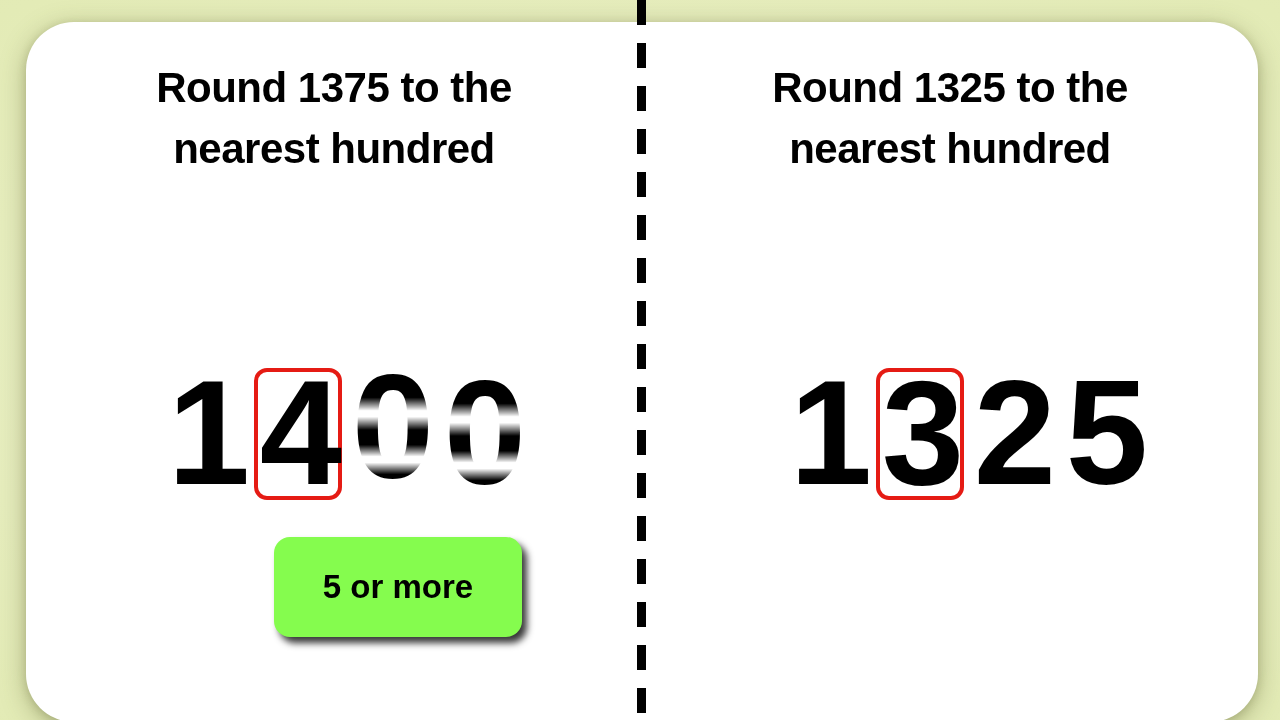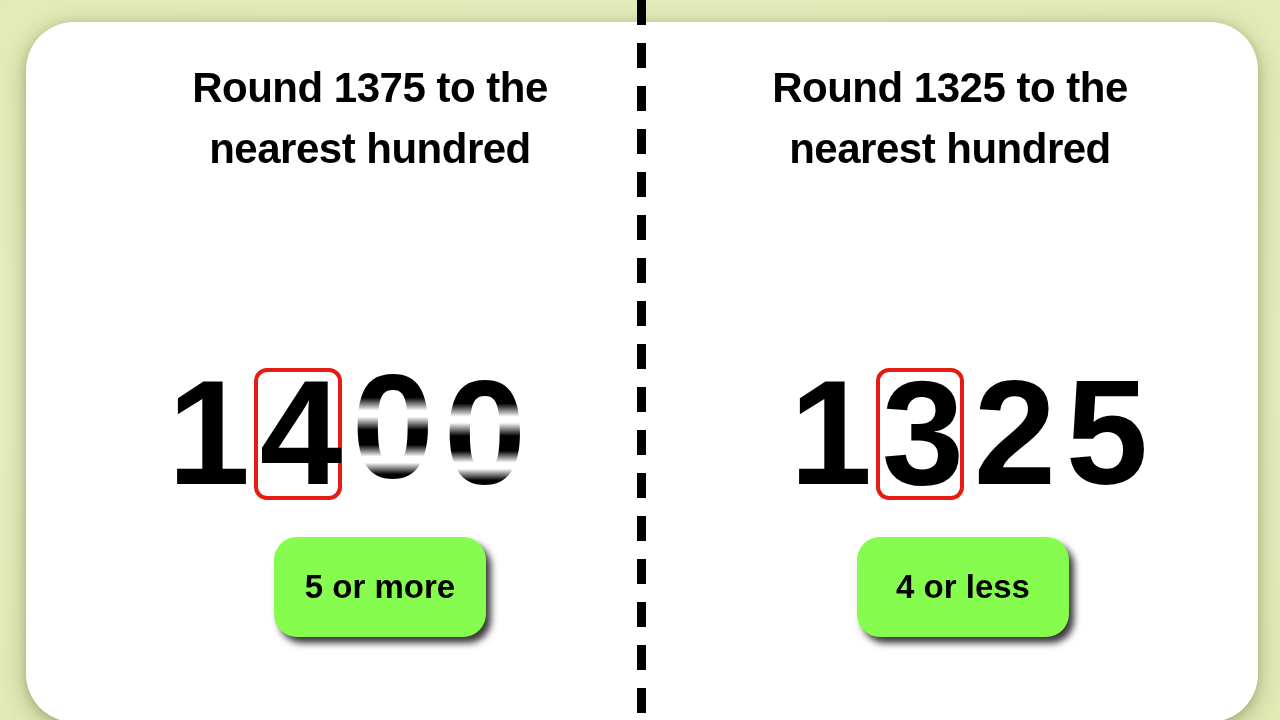--- a/index.html
+++ b/index.html
@@ -55,21 +55,21 @@
   
   .panel {
     position: absolute;
     top: 22px;
     width: 616px;
     height: 698px;
     display: flex;
     flex-direction: column;
     align-items: center;
   }
-  #panel-left  { left: 26px; padding-left: 36px; }
+  #panel-left  { left: 26px; }
   #panel-right { left: 642px; align-items: center; }
 
   .panel-title {
     margin-top: 36px;
     width: 420px;
     text-align: center;
     font-size: 42px;
     font-weight: bold;
     line-height: 1.45;
     color: #000;
@@ -142,24 +142,24 @@
         rgba(0,0,0,0) 74%,
         rgba(0,0,0,1) 82%,
         rgba(0,0,0,1) 100%);
   }
   .digit.flipping.shift span.glyph { transform: translateY(-10px); }
 
   
   .pill {
     position: absolute;
     top: 515px;
-    width: 212px;
+    width: 248px;
     height: 100px;
     background: #85fc4e;
-    border-radius: 23px;
+    border-radius: 16px;
     display: flex;
     align-items: center;
     justify-content: center;
     box-shadow: 5px 6px 7px rgba(0,0,0,.78);
     font-size: 33px;
     font-weight: bold;
     color: #000;
   }
   #pill-left  { left: 248px; }
   #pill-right { left: 215px; }
@@ -207,16 +207,13 @@
         <span class="glyph">3</span>
       </div>
       <div class="digit">
         <span class="glyph">2</span>
       </div>
       <div class="digit">
         <span class="glyph">5</span>
       </div>
     </div>
 
-  <div class="pill" id="pill-right">
-    <span>4 or less</span>
-  </div>
 </div>
 
 </body></html>

